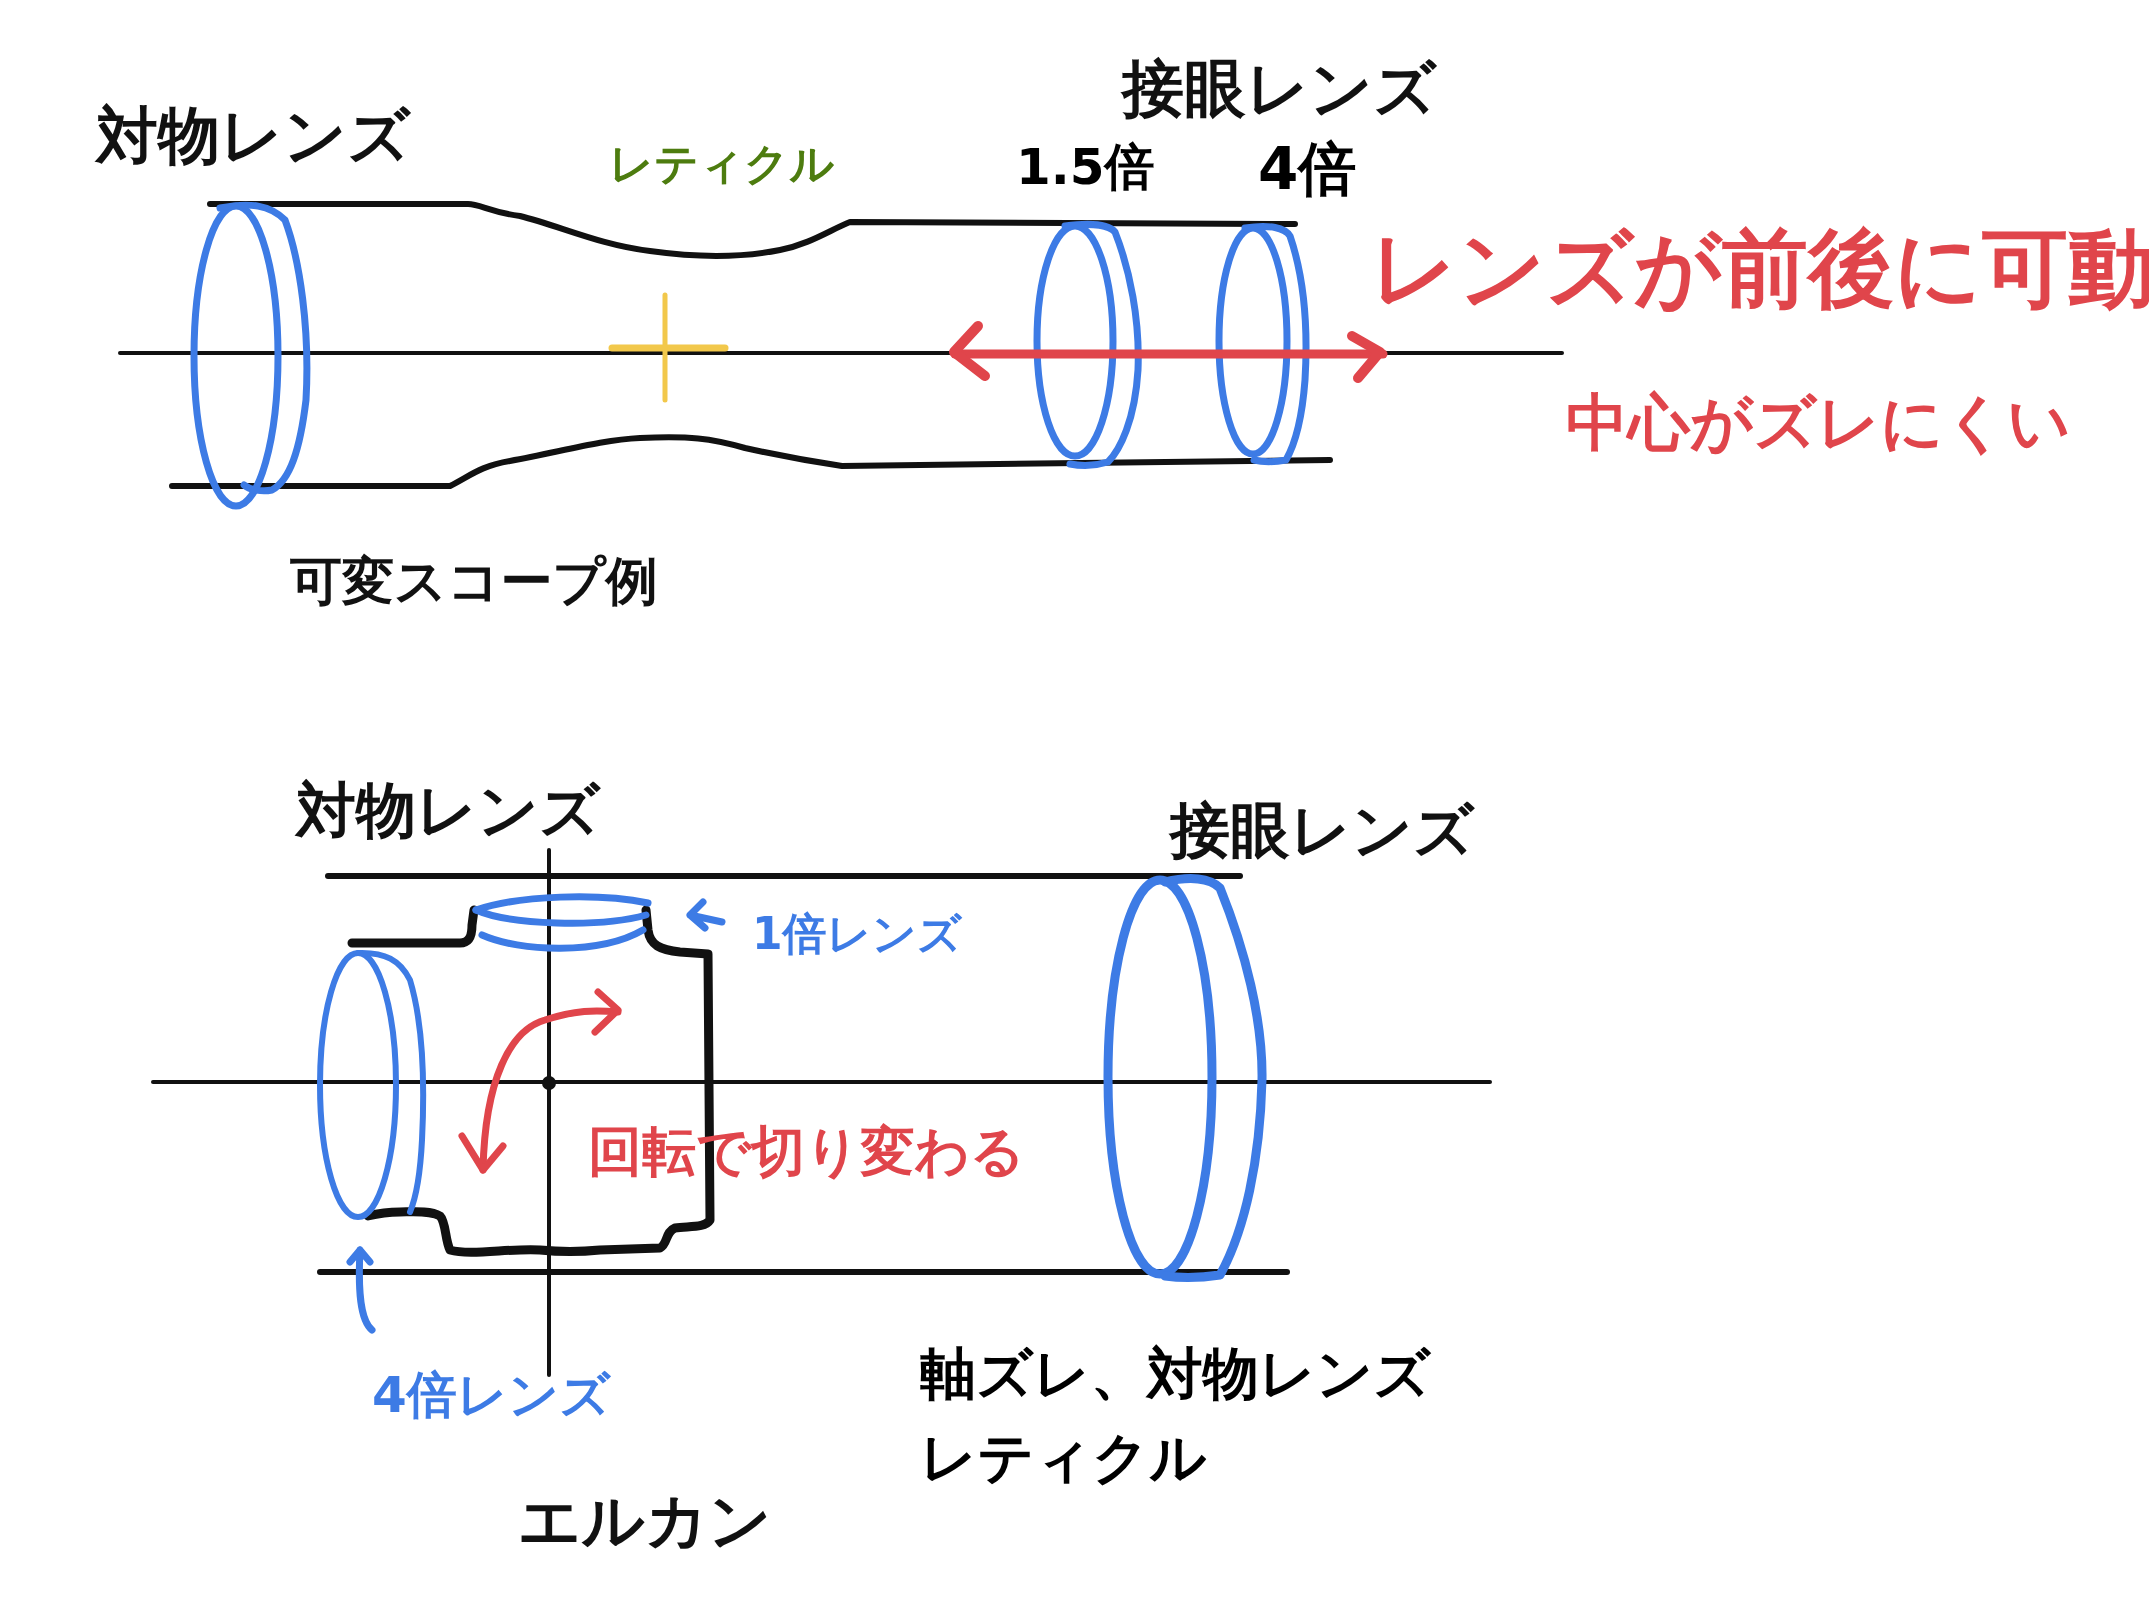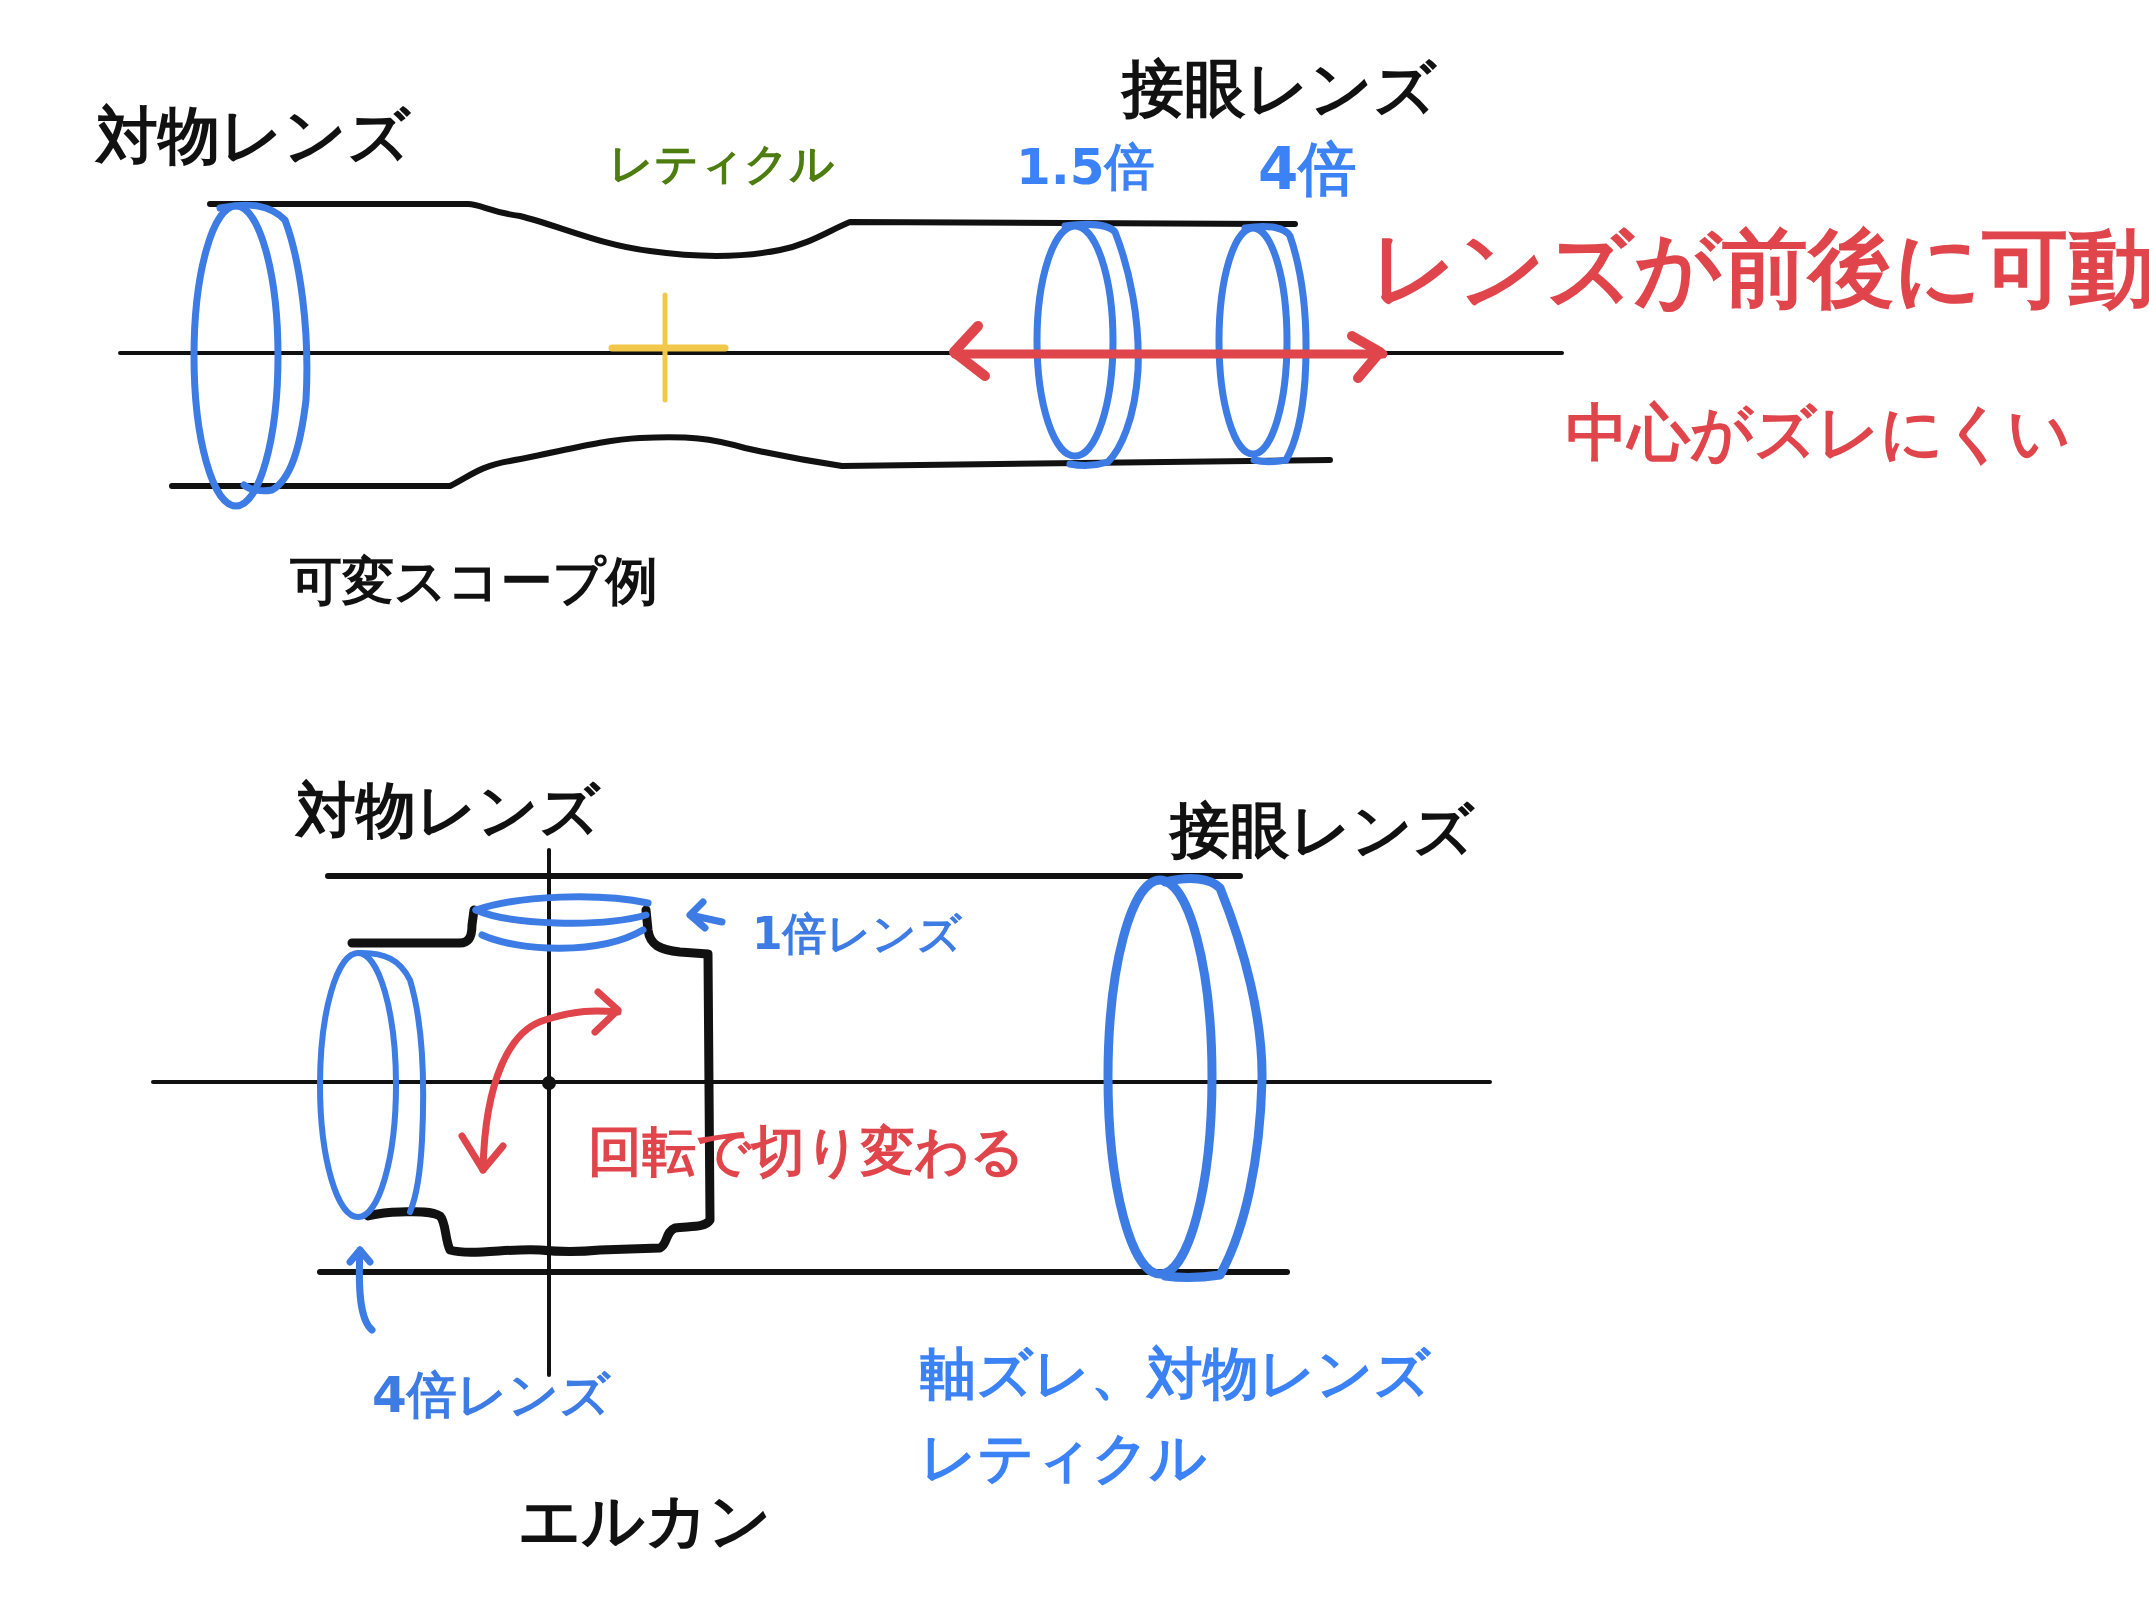--- a/index.html
+++ b/index.html
@@ -3,21 +3,21 @@
 <meta charset="utf-8">
 <style>
   html, body { margin: 0; padding: 0; background: #ffffff; }
   body { width: 2149px; height: 1612px; overflow: hidden; position: relative; font-family: "DejaVu Sans", sans-serif; }
   svg.canvas { position: absolute; left: 0; top: 0; }
   .ink { fill: none; stroke-linecap: round; stroke-linejoin: round; }
   .lbl { position: absolute; white-space: nowrap; line-height: 1; font-family: "DejaVu Sans", sans-serif; font-weight: bold; }
   .black { color: #111111; }
   .blue { color: #3D7BE5; }
   .red { color: #E0454B; }
-  .green { color: #3b82f6; }
+  .green { color: #000000; }
   .yellow { color: #4d7c0f; }
 </style>
 </head>
 <body>
 
 <svg class="canvas" width="2149" height="1612" viewBox="0 0 2149 1612" xmlns="http://www.w3.org/2000/svg">
 
   <g>
 
     <line x1="120" y1="353" x2="1562" y2="353" stroke="#111" stroke-width="4" stroke-linecap="round"></line>
@@ -92,21 +92,21 @@
     <path class="ink" stroke="#3D7BE5" stroke-width="7" d="M372 1330 C360 1320 358 1290 360 1250 M360 1250 L350 1262 M360 1250 L370 1262"></path>
   </g>
 </svg>
 
 <div class="lbl black" style="left:96px; top:105px; font-size:62px;">対物レンズ</div>
 <div class="lbl black" style="left:1122px; top:58px; font-size:62px;">接眼レンズ</div>
 <div class="lbl yellow" style="left:609px; top:142px; font-size:44px;">レティクル</div>
 <div class="lbl green" style="left:1016px; top:142px; font-size:50px;">1.5倍</div>
 <div class="lbl green" style="left:1258px; top:140px; font-size:58px;">4倍</div>
 <div class="lbl red" style="left:1370px; top:225px; font-size:86px;">レンズが前後に可動</div>
-<div class="lbl red" style="left:1566px; top:392px; font-size:62px;margin-top:10px;">中心がズレにくい</div>
+<div class="lbl red" style="left:1566px; top:392px; font-size:62px;">中心がズレにくい</div>
 <div class="lbl black" style="left:290px; top:555px; font-size:52px;">可変スコープ例</div>
 
 <div class="lbl black" style="left:296px; top:780px; font-size:60px;">対物レンズ</div>
 <div class="lbl black" style="left:1170px; top:800px; font-size:60px;">接眼レンズ</div>
 <div class="lbl blue" style="left:752px; top:912px; font-size:44px;">1倍レンズ</div>
 <div class="lbl red" style="left:588px; top:1125px; font-size:54px;">回転で切り変わる</div>
 <div class="lbl blue" style="left:372px; top:1370px; font-size:50px;">4倍レンズ</div>
 <div class="lbl green" style="left:920px; top:1346px; font-size:56px;">軸ズレ、対物レンズ</div>
 <div class="lbl green" style="left:920px; top:1430px; font-size:56px;">レティクル</div>
 <div class="lbl black" style="left:518px; top:1490px; font-size:62px;">エルカン</div>

